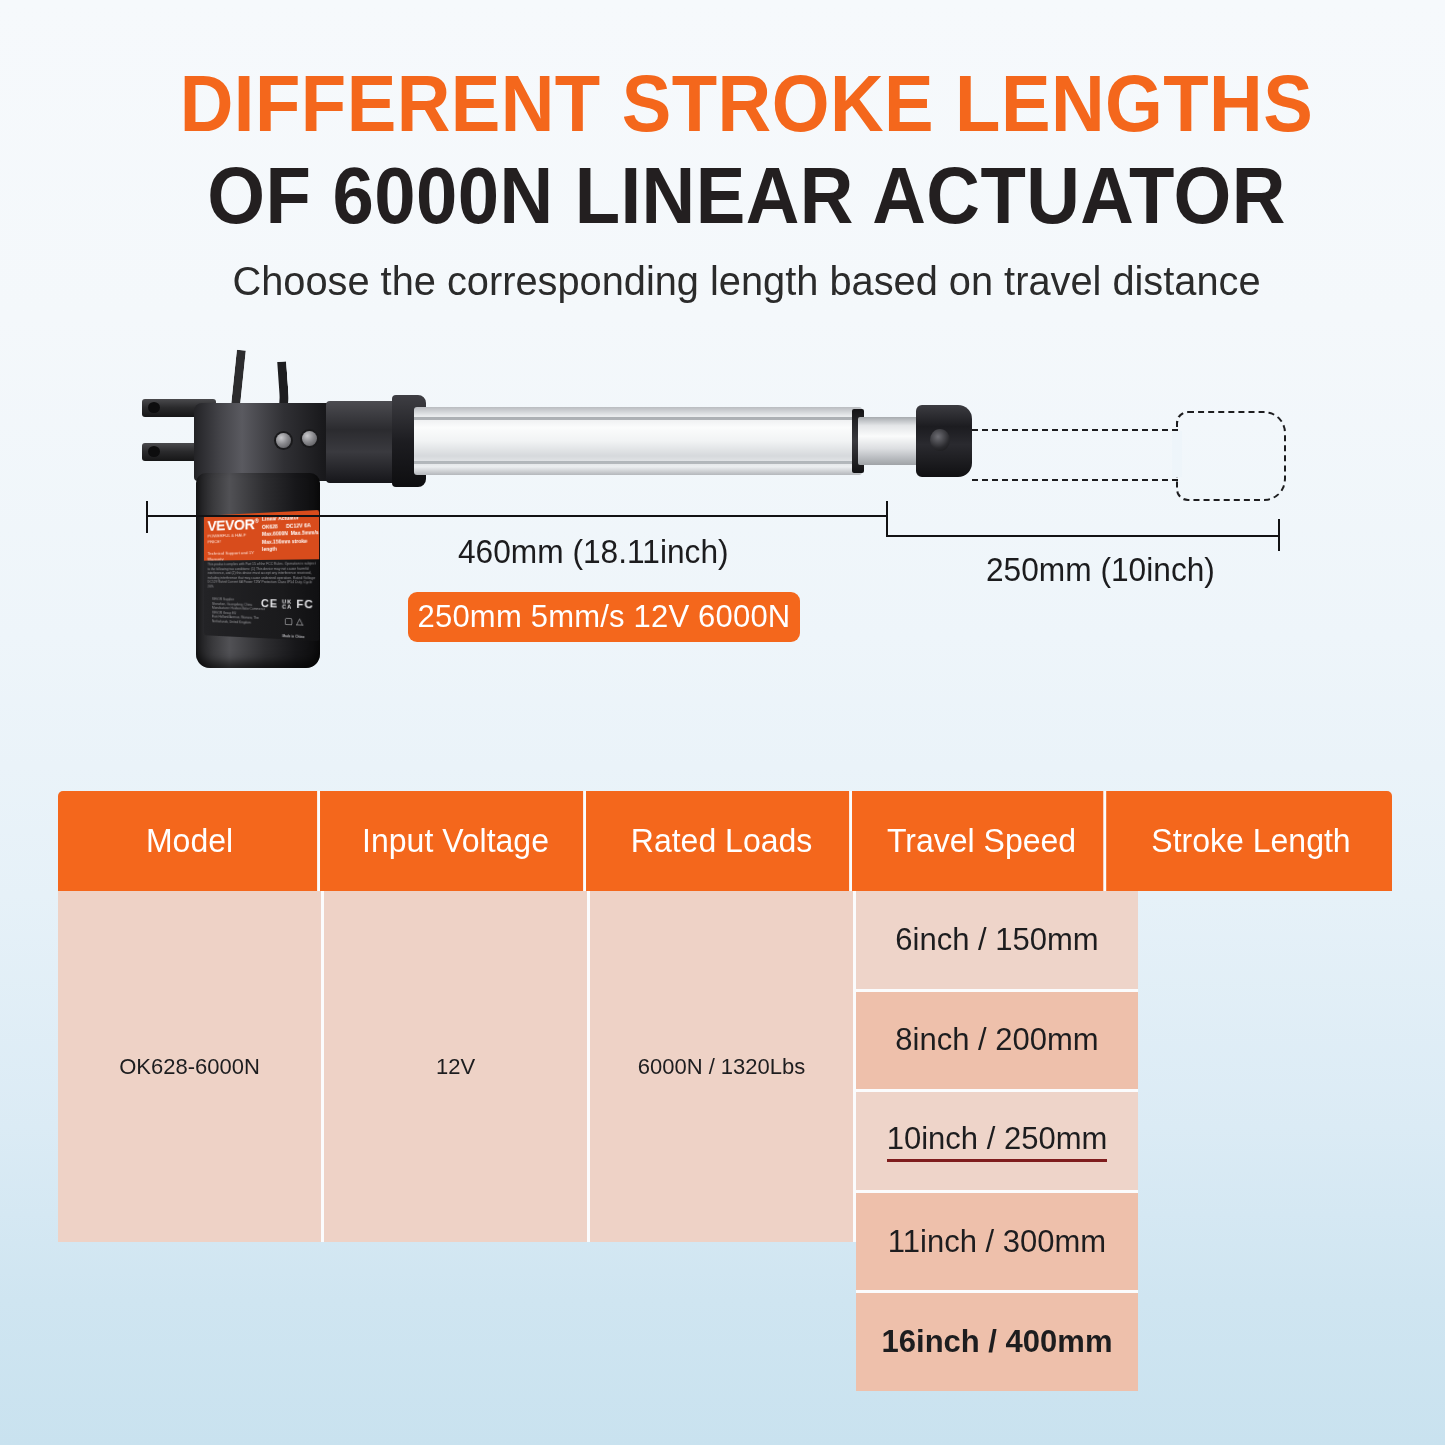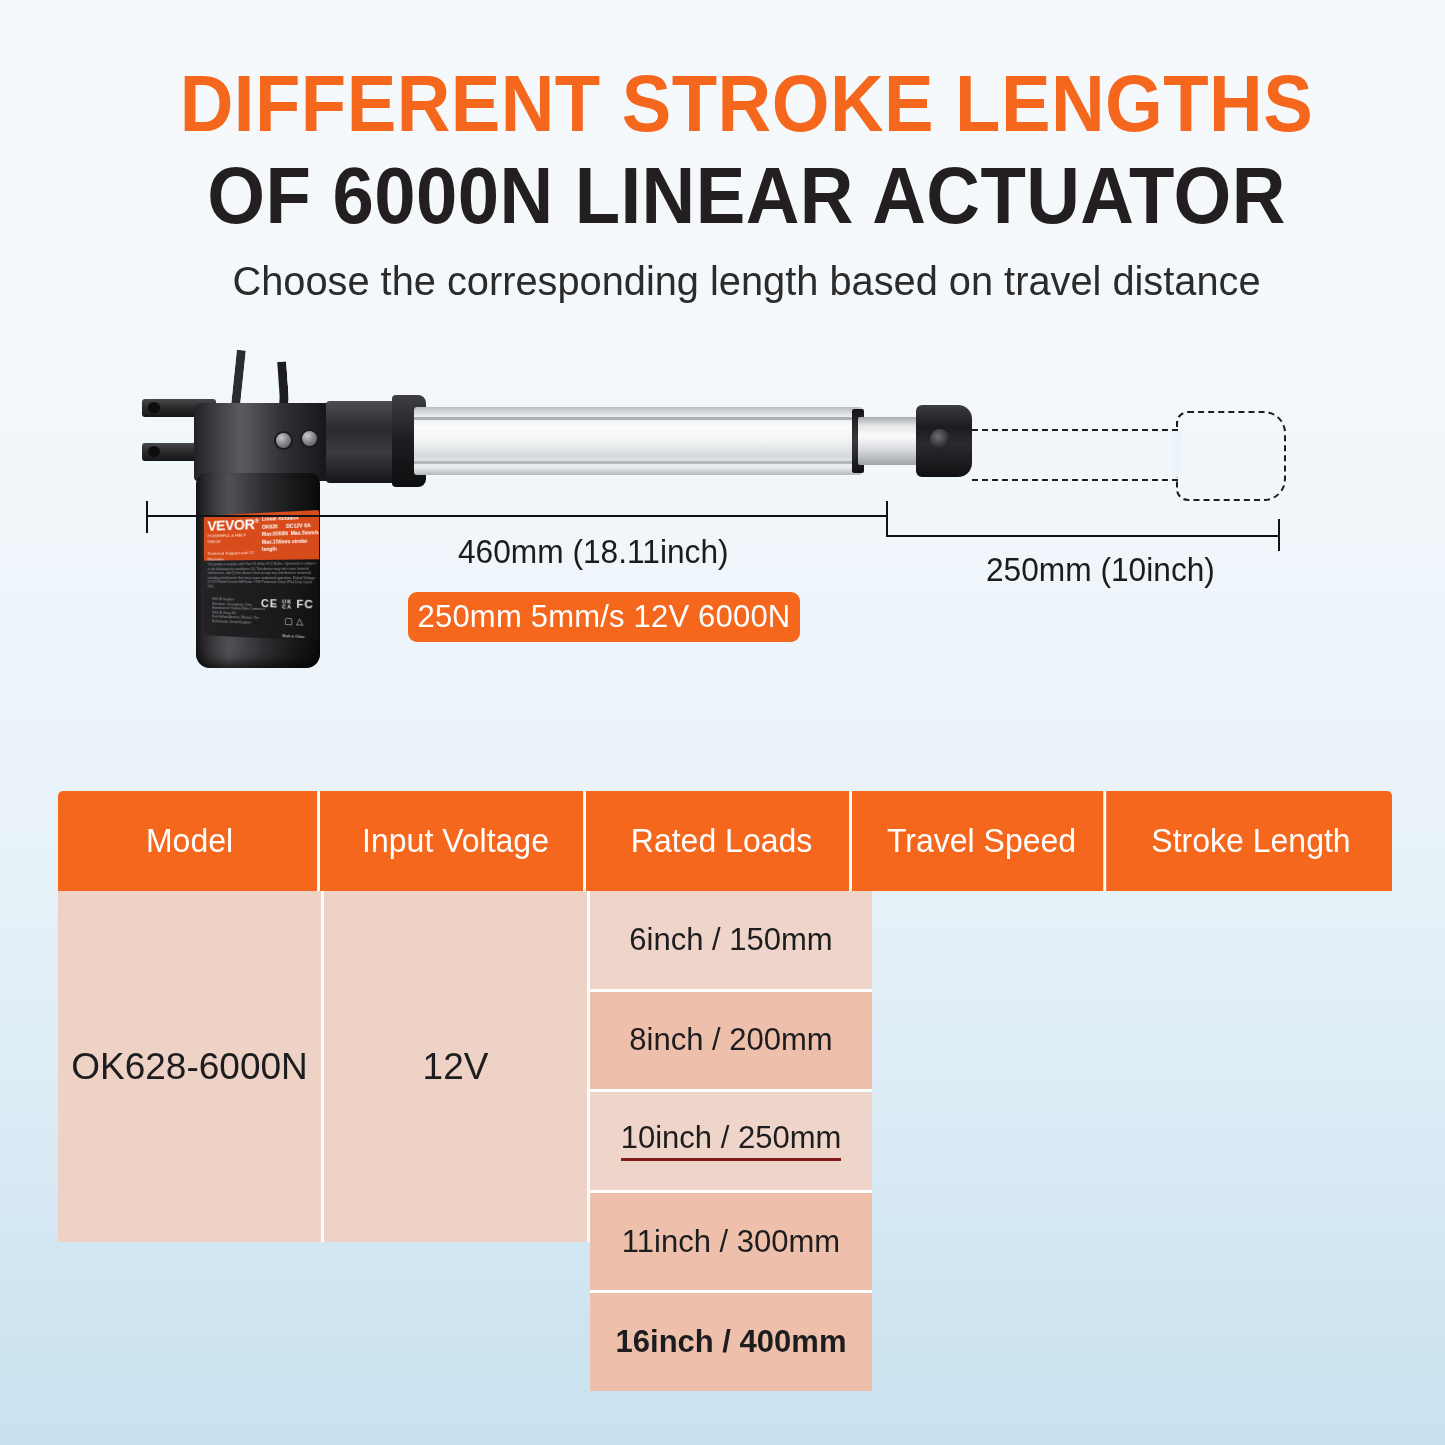--- a/index.html
+++ b/index.html
@@ -467,21 +467,21 @@
   #table-body {
     display: flex;
     width: 100%;
     height: 500px;
   }
   #table-body .td {
     height: 351px;
     display: flex;
     align-items: center;
     justify-content: center;
-    font-size: 37px;
+    font-size: 22px;
     color: #1d1d1f;
     background: #eed2c6;
     border-right: 3px solid #fbfcfd;
     box-sizing: border-box;
   }
   #stroke-col {
     display: flex;
     flex-direction: column;
     height: 500px;
   }
@@ -504,21 +504,21 @@
   #stroke-col .is-current span {
     border-bottom: 3px solid #7f1d1d;
     padding-bottom: 2px;
   }
 
   
   .col-model   { width: 266px; }
   .col-voltage { width: 266px; }
   .col-loads   { width: 266px; }
   .col-speed   { width: 254px; }
-  .col-stroke  { width: 282px; }
+  .col-stroke  { width: 282px; justify-content: center; }
 </style>
 </head>
 <body>
 
 <div id="page">
 
   <div id="title-block">
     <div class="headline" id="headline-line1">DIFFERENT STROKE LENGTHS</div>
     <div class="headline" id="headline-line2">OF 6000N LINEAR ACTUATOR</div>
     <div id="subtitle">Choose the corresponding length based on travel distance</div>
@@ -590,20 +590,21 @@
       <div class="th col-model">Model</div>
       <div class="th col-voltage">Input Voltage</div>
       <div class="th col-loads">Rated Loads</div>
       <div class="th col-speed">Travel Speed</div>
       <div class="th col-stroke">Stroke Length</div>
     </div>
 
     <div id="table-body">
       <div class="td col-model">OK628-6000N</div>
       <div class="td col-voltage">12V</div>
+      <div class="td col-loads">6000N / 1320Lbs</div>
 
       <div id="stroke-col" class="col-stroke">
         <div class="stroke-cell shade-a">
           <span>6inch / 150mm</span>
         </div>
         <div class="stroke-cell shade-b">
           <span>8inch / 200mm</span>
         </div>
         <div class="stroke-cell shade-a is-current">
           <span>10inch / 250mm</span>

